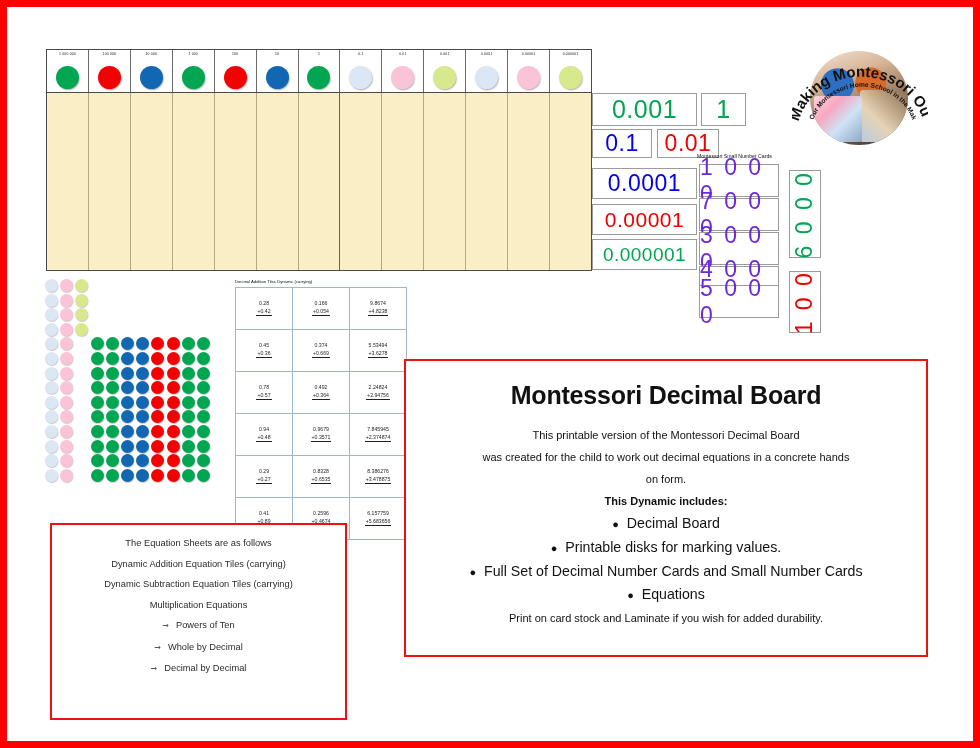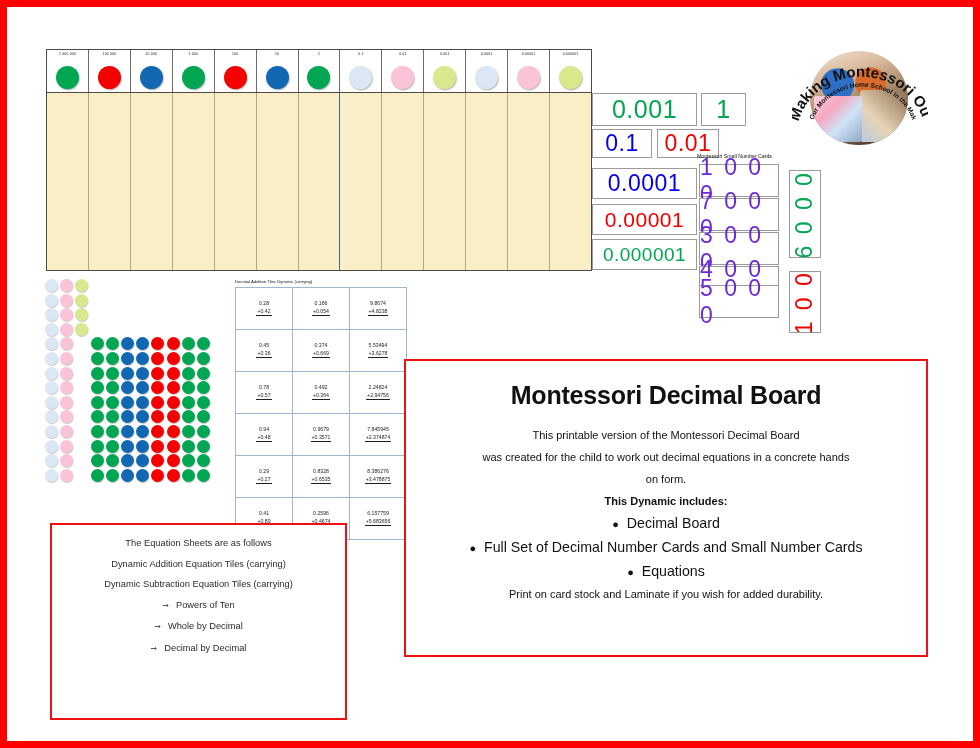--- a/index.html
+++ b/index.html
@@ -561,27 +561,29 @@
       </table>
   </div>
 
   <div id="info-box">
     <div id="info-title">Montessori Decimal Board</div>
     <div class="info-line">This printable version of the Montessori Decimal Board</div>
     <div class="info-line">was created for  the child to work out decimal equations in a concrete hands</div>
     <div class="info-line">on form.</div>
     <div class="info-line bold">This Dynamic includes:</div>
     <div class="info-bullet"><span class="bul">●</span>&nbsp;&nbsp;<span>Decimal Board</span></div>
+    <div class="info-bullet"><span class="bul">●</span>&nbsp;&nbsp;<span>Printable disks for marking values.</span></div>
     <div class="info-bullet"><span class="bul">●</span>&nbsp;&nbsp;<span>Full Set of Decimal Number Cards and Small Number Cards</span></div>
     <div class="info-bullet"><span class="bul">●</span>&nbsp;&nbsp;<span>Equations</span></div>
     <div class="info-line">Print on card stock and Laminate if you wish for added durability.</div>
   </div>
 
   <div id="eq-box">
     <div class="eq-line">The Equation Sheets  are as follows</div>
     <div class="eq-line">Dynamic  Addition Equation Tiles (carrying)</div>
     <div class="eq-line">Dynamic  Subtraction Equation Tiles (carrying)</div>
+    <div class="eq-line">Multiplication Equations</div>
     <div class="eq-sub"><span class="arrow">➞</span><span>Powers of Ten</span></div>
     <div class="eq-sub"><span class="arrow">➞</span><span>Whole by Decimal</span></div>
     <div class="eq-sub"><span class="arrow">➞</span><span>Decimal by Decimal</span></div>
   </div>
 
 </div>
 
 </body></html>

